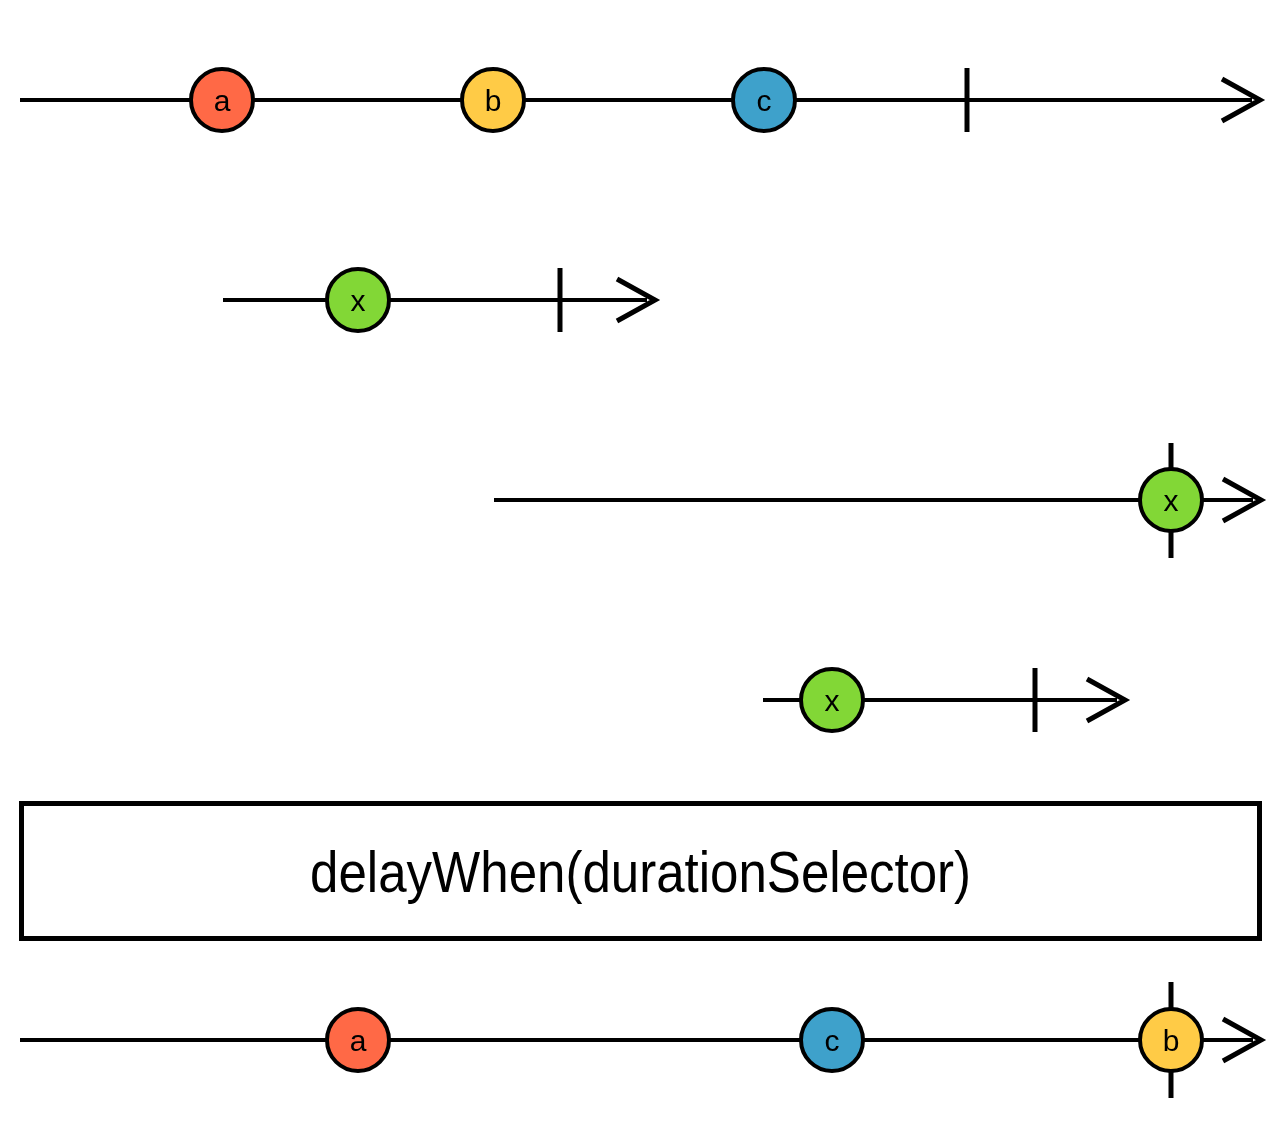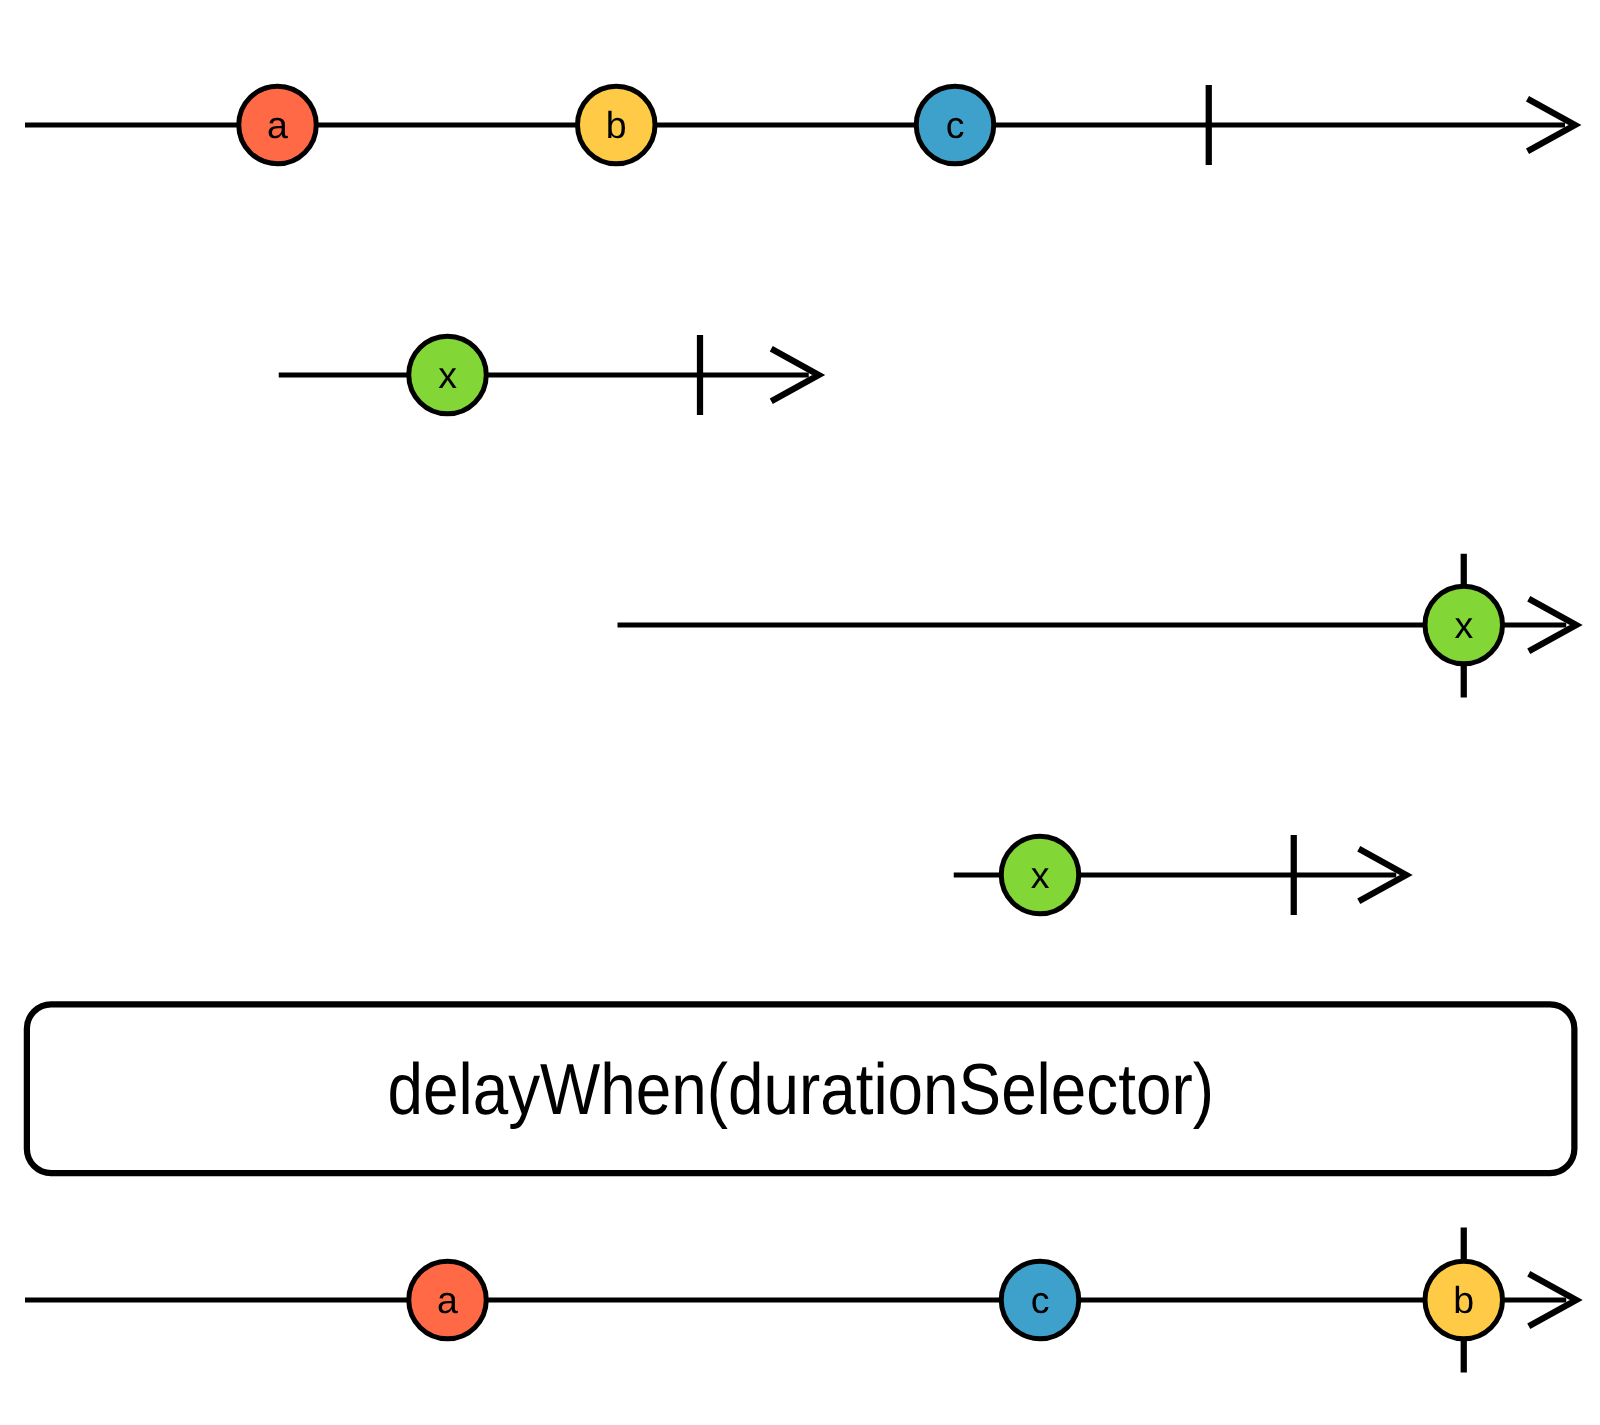--- a/index.html
+++ b/index.html
@@ -71,16 +71,16 @@
       <text x="1171" y="500" dy="0.36em" text-anchor="middle" font-family="&quot;Liberation Sans&quot;, sans-serif" font-size="30" fill="#000000">x</text>
       <circle cx="832" cy="700" r="31" fill="#82D736" stroke="#000000" stroke-width="4"></circle>
       <text x="832" y="700" dy="0.36em" text-anchor="middle" font-family="&quot;Liberation Sans&quot;, sans-serif" font-size="30" fill="#000000">x</text>
       <circle cx="358" cy="1040" r="31" fill="#FF6946" stroke="#000000" stroke-width="4"></circle>
       <text x="358" y="1040" dy="0.36em" text-anchor="middle" font-family="&quot;Liberation Sans&quot;, sans-serif" font-size="30" fill="#000000">a</text>
       <circle cx="832" cy="1040" r="31" fill="#3EA1CB" stroke="#000000" stroke-width="4"></circle>
       <text x="832" y="1040" dy="0.36em" text-anchor="middle" font-family="&quot;Liberation Sans&quot;, sans-serif" font-size="30" fill="#000000">c</text>
       <circle cx="1171" cy="1040" r="31" fill="#FFCB46" stroke="#000000" stroke-width="4"></circle>
       <text x="1171" y="1040" dy="0.36em" text-anchor="middle" font-family="&quot;Liberation Sans&quot;, sans-serif" font-size="30" fill="#000000">b</text>
     </svg>
-  <div class="operator-box" id="operator-box" style="left: 19px; top: 801px; width: 1243px; height: 140px; border-radius: 22px;">
+  <div class="operator-box" id="operator-box" style="left: 19px; top: 801px; width: 1243px; height: 140px;">
     <span class="operator-label">delayWhen(durationSelector)</span>
   </div>
 </div>
 
 </body></html>

